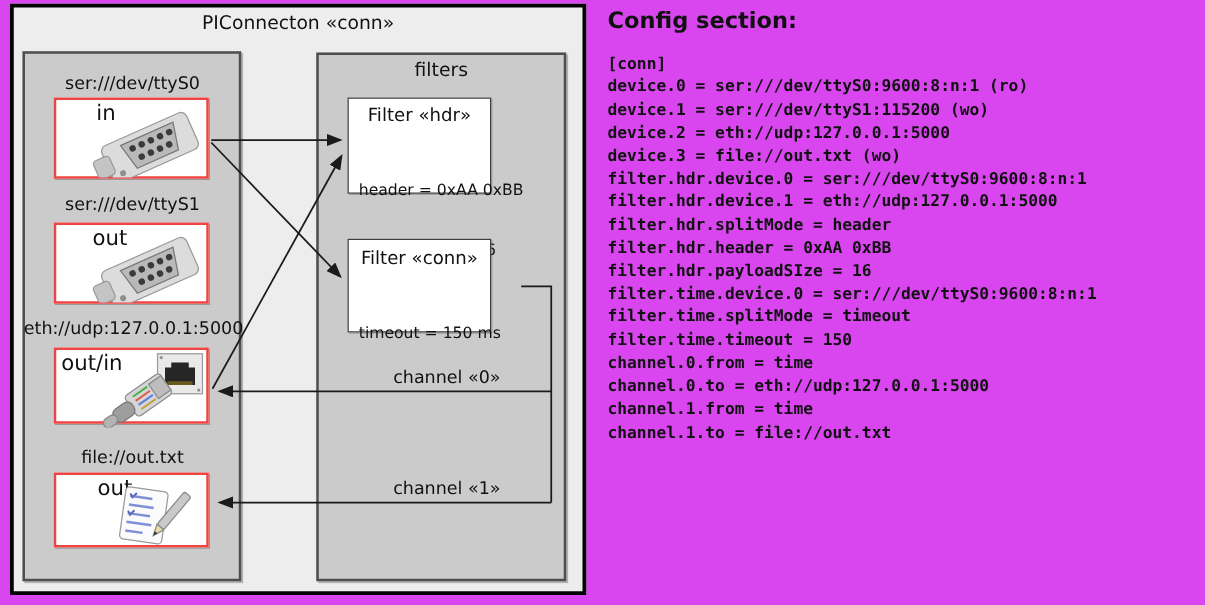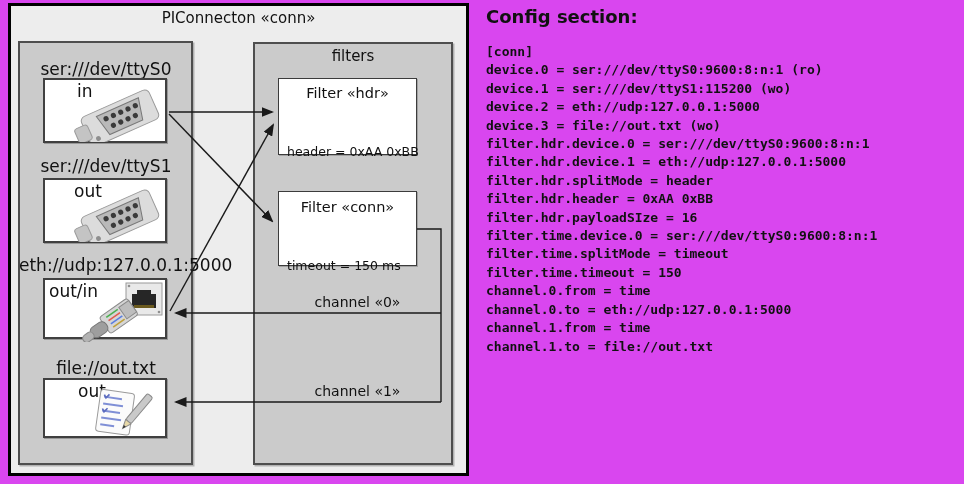--- a/index.html
+++ b/index.html
@@ -11,26 +11,26 @@
   .outer-box{left:8px;top:3px;width:461px;height:473px;box-sizing:border-box;
              border:3px solid #000;background:#ededed;}
   .diagram-title{left:8px;top:9px;width:461px;text-align:center;font-size:15px;}
 
   .panel{box-sizing:border-box;background:#cbcbcb;border:2px solid #4e4e4e;
          box-shadow:1.5px 1.5px 0 rgba(70,70,70,.35);}
   .devices-panel{left:18px;top:41px;width:175px;height:424px;}
   .filters-panel{left:253px;top:42px;width:200px;height:423px;}
   .filters-label{left:253px;top:47px;width:200px;text-align:center;font-size:15px;}
 
-  .dev-label{left:19px;width:174px;text-align:center;font-size:17px;white-space:nowrap;}
+  .dev-label{left:19px;width:174px;text-align:center;font-size:14px;white-space:nowrap;}
   .dev-box{left:43px;width:124px;box-sizing:border-box;background:#fff;
-           border:2px solid #404040;box-shadow:1px 1px 0 rgba(0,0,0,.25);}
+           border:2px solid #ef4444;box-shadow:1px 1px 0 rgba(0,0,0,.25);}
   .dev-port{position:absolute;font-size:17px;line-height:20px;top:1px;}
 
-  .filter-box{left:278px;width:139px;box-sizing:border-box;background:#fff;
+  .filter-box{left:278px;width:115px;box-sizing:border-box;background:#fff;
               border:1.5px solid #3c3c3c;box-shadow:1px 1px 0 rgba(0,0,0,.2);}
   .filter-title{position:absolute;left:0;width:100%;text-align:center;font-size:14.5px;}
   .filter-props{position:absolute;left:8px;font-size:12.5px;line-height:16px;white-space:pre;}
 
   .chan-label{width:119px;text-align:center;font-size:14px;left:298px;}
 
   svg.overlay{left:0;top:0;pointer-events:none;}
 
   
   .config-heading{left:486px;top:6px;font-size:18px;font-weight:bold;

